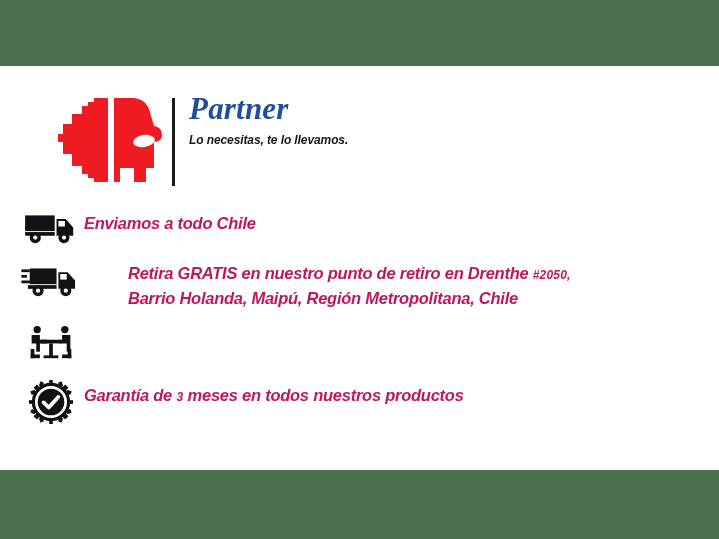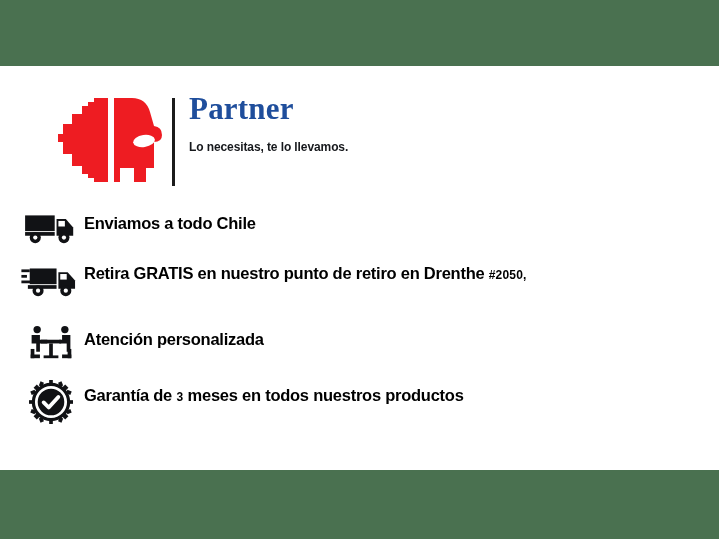--- a/index.html
+++ b/index.html
@@ -12,20 +12,21 @@
     height: 539px;
     overflow: hidden;
     font-family: "Liberation Sans", sans-serif;
   }
   .banner {
     position: relative;
     width: 719px;
     height: 539px;
     background: #ffffff;
     overflow: hidden;
+    font-style: italic;
   }
   .band {
     position: absolute;
     left: 0;
     width: 719px;
     background: #4a7150;
   }
   .band-top { top: 0; height: 66px; }
   .band-bottom { top: 470px; height: 69px; }
 
@@ -65,54 +66,54 @@
     font-size: 31px;
     line-height: 33px;
     letter-spacing: 0.2px;
   }
   .brand-tagline {
     font-family: "Liberation Sans", sans-serif;
     font-weight: bold;
     color: #16181c;
     font-size: 12px;
     line-height: 14px;
-    margin-top: 15px;
+    margin-top: 8px;
     letter-spacing: -0.1px;
   }
 
   
   .features {
     position: absolute;
     left: 18px;
     top: 206px;
     width: 690px;
   }
   .feature-row {
     position: relative;
     display: flex;
     align-items: flex-start;
   }
   .row1 { height: 54px; }
-  .row2 { height: 62px; }
+  .row2 { height: 62px; gap: 44px; }
   .row3 { height: 56px; }
   .row4 { height: 56px; justify-content: space-between; }
 
   .feature-icon {
     flex: 0 0 auto;
     width: 66px;
     display: flex;
     align-items: flex-start;
     justify-content: center;
     padding-top: 2px;
   }
   .feature-text {
     flex: 1 1 auto;
     font-family: "Liberation Sans", sans-serif;
     font-weight: bold;
-    color: #000000;
+    color: #be185d;
     font-size: 16.5px;
     line-height: 23px;
     letter-spacing: -0.25px;
     padding-top: 6px;
   }
   .row2 .feature-text { padding-top: 2px; }
   .small-num {
     font-size: 12px;
     letter-spacing: 0.2px;
   }
@@ -218,20 +219,21 @@
           <path fill="#111215" d="M40 11 h10 l8 9 v9 h-18 z"></path>
           <rect x="42" y="13" width="7" height="6" fill="#ffffff"></rect>
           <circle cx="18" cy="31" r="6" fill="#111215"></circle>
           <circle cx="18" cy="31" r="2.3" fill="#ffffff"></circle>
           <circle cx="48" cy="31" r="6" fill="#111215"></circle>
           <circle cx="48" cy="31" r="2.3" fill="#ffffff"></circle>
         </svg>
       </div>
       <div class="feature-text">
         <span>Retira GRATIS en nuestro punto de retiro en Drenthe </span><span class="small-num">#2050,</span><br>
+        <span>Barrio Holanda, Maipú, Región Metropolitana, Chile</span>
       </div>
     </div>
 
     <div class="feature-row row3">
       <div class="feature-icon">
         <svg viewBox="0 0 52 40" width="48" height="37" aria-hidden="true">
 
           <circle cx="11" cy="6" r="4" fill="#111215"></circle>
           <path fill="#111215" d="M5 12 h9 v5 h8 v4 h-8 v9 h-4 v-9 h-5 z"></path>
           <rect x="4" y="27" width="4" height="10" fill="#111215"></rect>
@@ -240,21 +242,20 @@
           <circle cx="41" cy="6" r="4" fill="#111215"></circle>
           <path fill="#111215" d="M38 12 h9 v18 h-4 v-9 h-8 v-4 h3 z"></path>
           <rect x="44" y="27" width="4" height="10" fill="#111215"></rect>
           <rect x="38" y="33" width="10" height="4" fill="#111215"></rect>
 
           <rect x="15" y="17" width="22" height="4" fill="#111215"></rect>
           <rect x="24" y="21" width="4" height="14" fill="#111215"></rect>
           <rect x="18" y="34" width="16" height="3" fill="#111215"></rect>
         </svg>
       </div>
-      <div class="feature-text">Atención personalizada</div>
     </div>
 
     <div class="feature-row row4">
       <div class="feature-icon">
         <svg viewBox="0 0 48 48" width="44" height="44" aria-hidden="true">
           <g fill="#111215">
             <circle cx="24" cy="24" r="21"></circle>
             <g>
               <rect x="22" y="0" width="4" height="6"></rect>
               <rect x="22" y="42" width="4" height="6"></rect>

